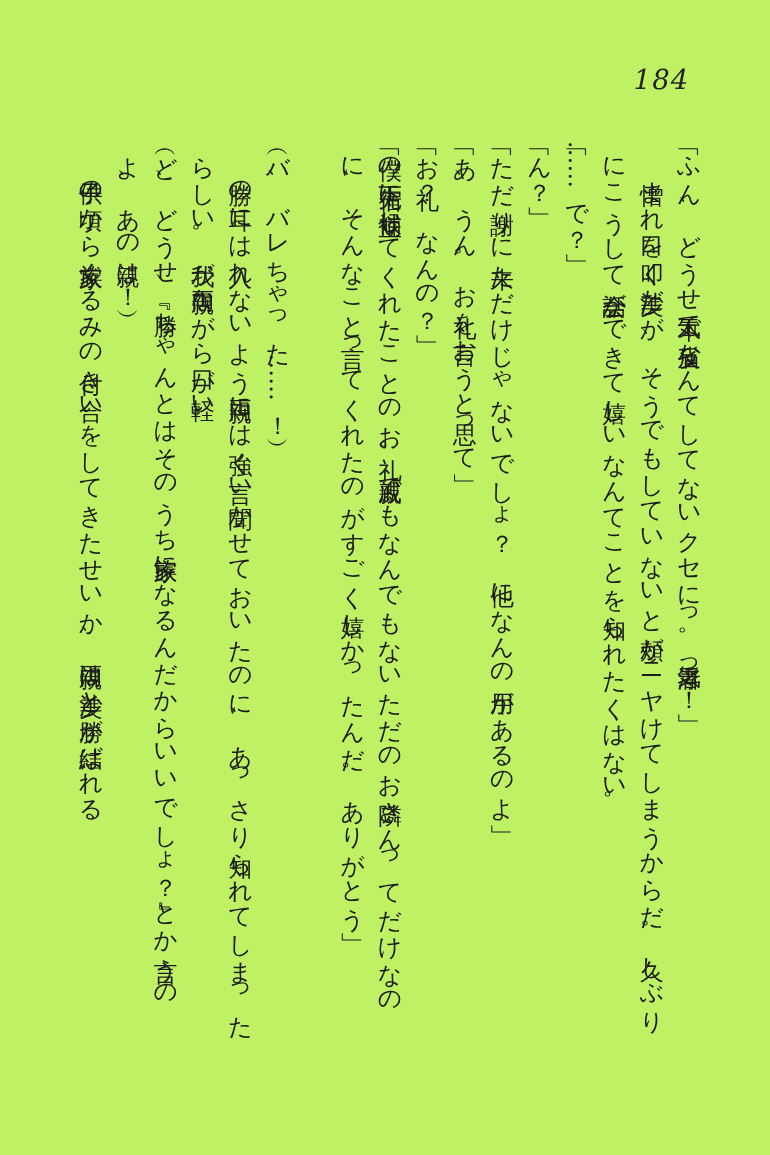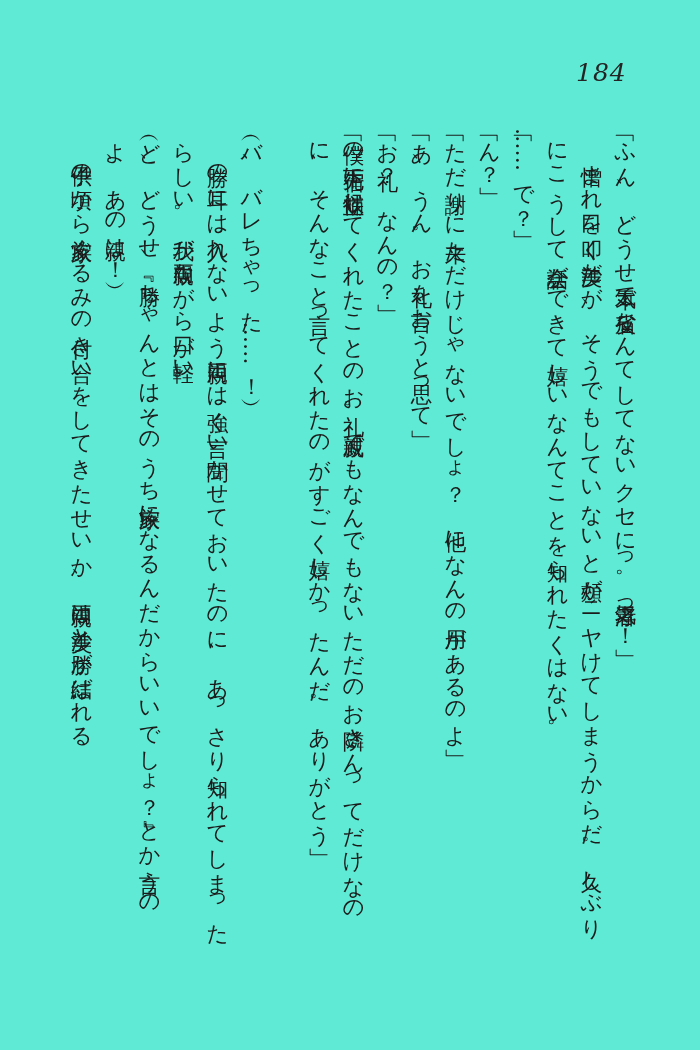--- a/index.html
+++ b/index.html
@@ -7,21 +7,21 @@
     padding: 0;
     width: 700px;
     height: 1050px;
     background: #fafaf8;
     overflow: hidden;
   }
   .page {
     position: relative;
     width: 700px;
     height: 1050px;
-    background: #5eead4;
+    background: #bef264;
     font-family: "DejaVu Serif", "Liberation Serif", serif;
     color: #1b1b1b;
   }
   .page-number {
     position: absolute;
     top: 58px;
     left: 576px;
     font-size: 25px;
     font-style: italic;
     letter-spacing: 1px;

